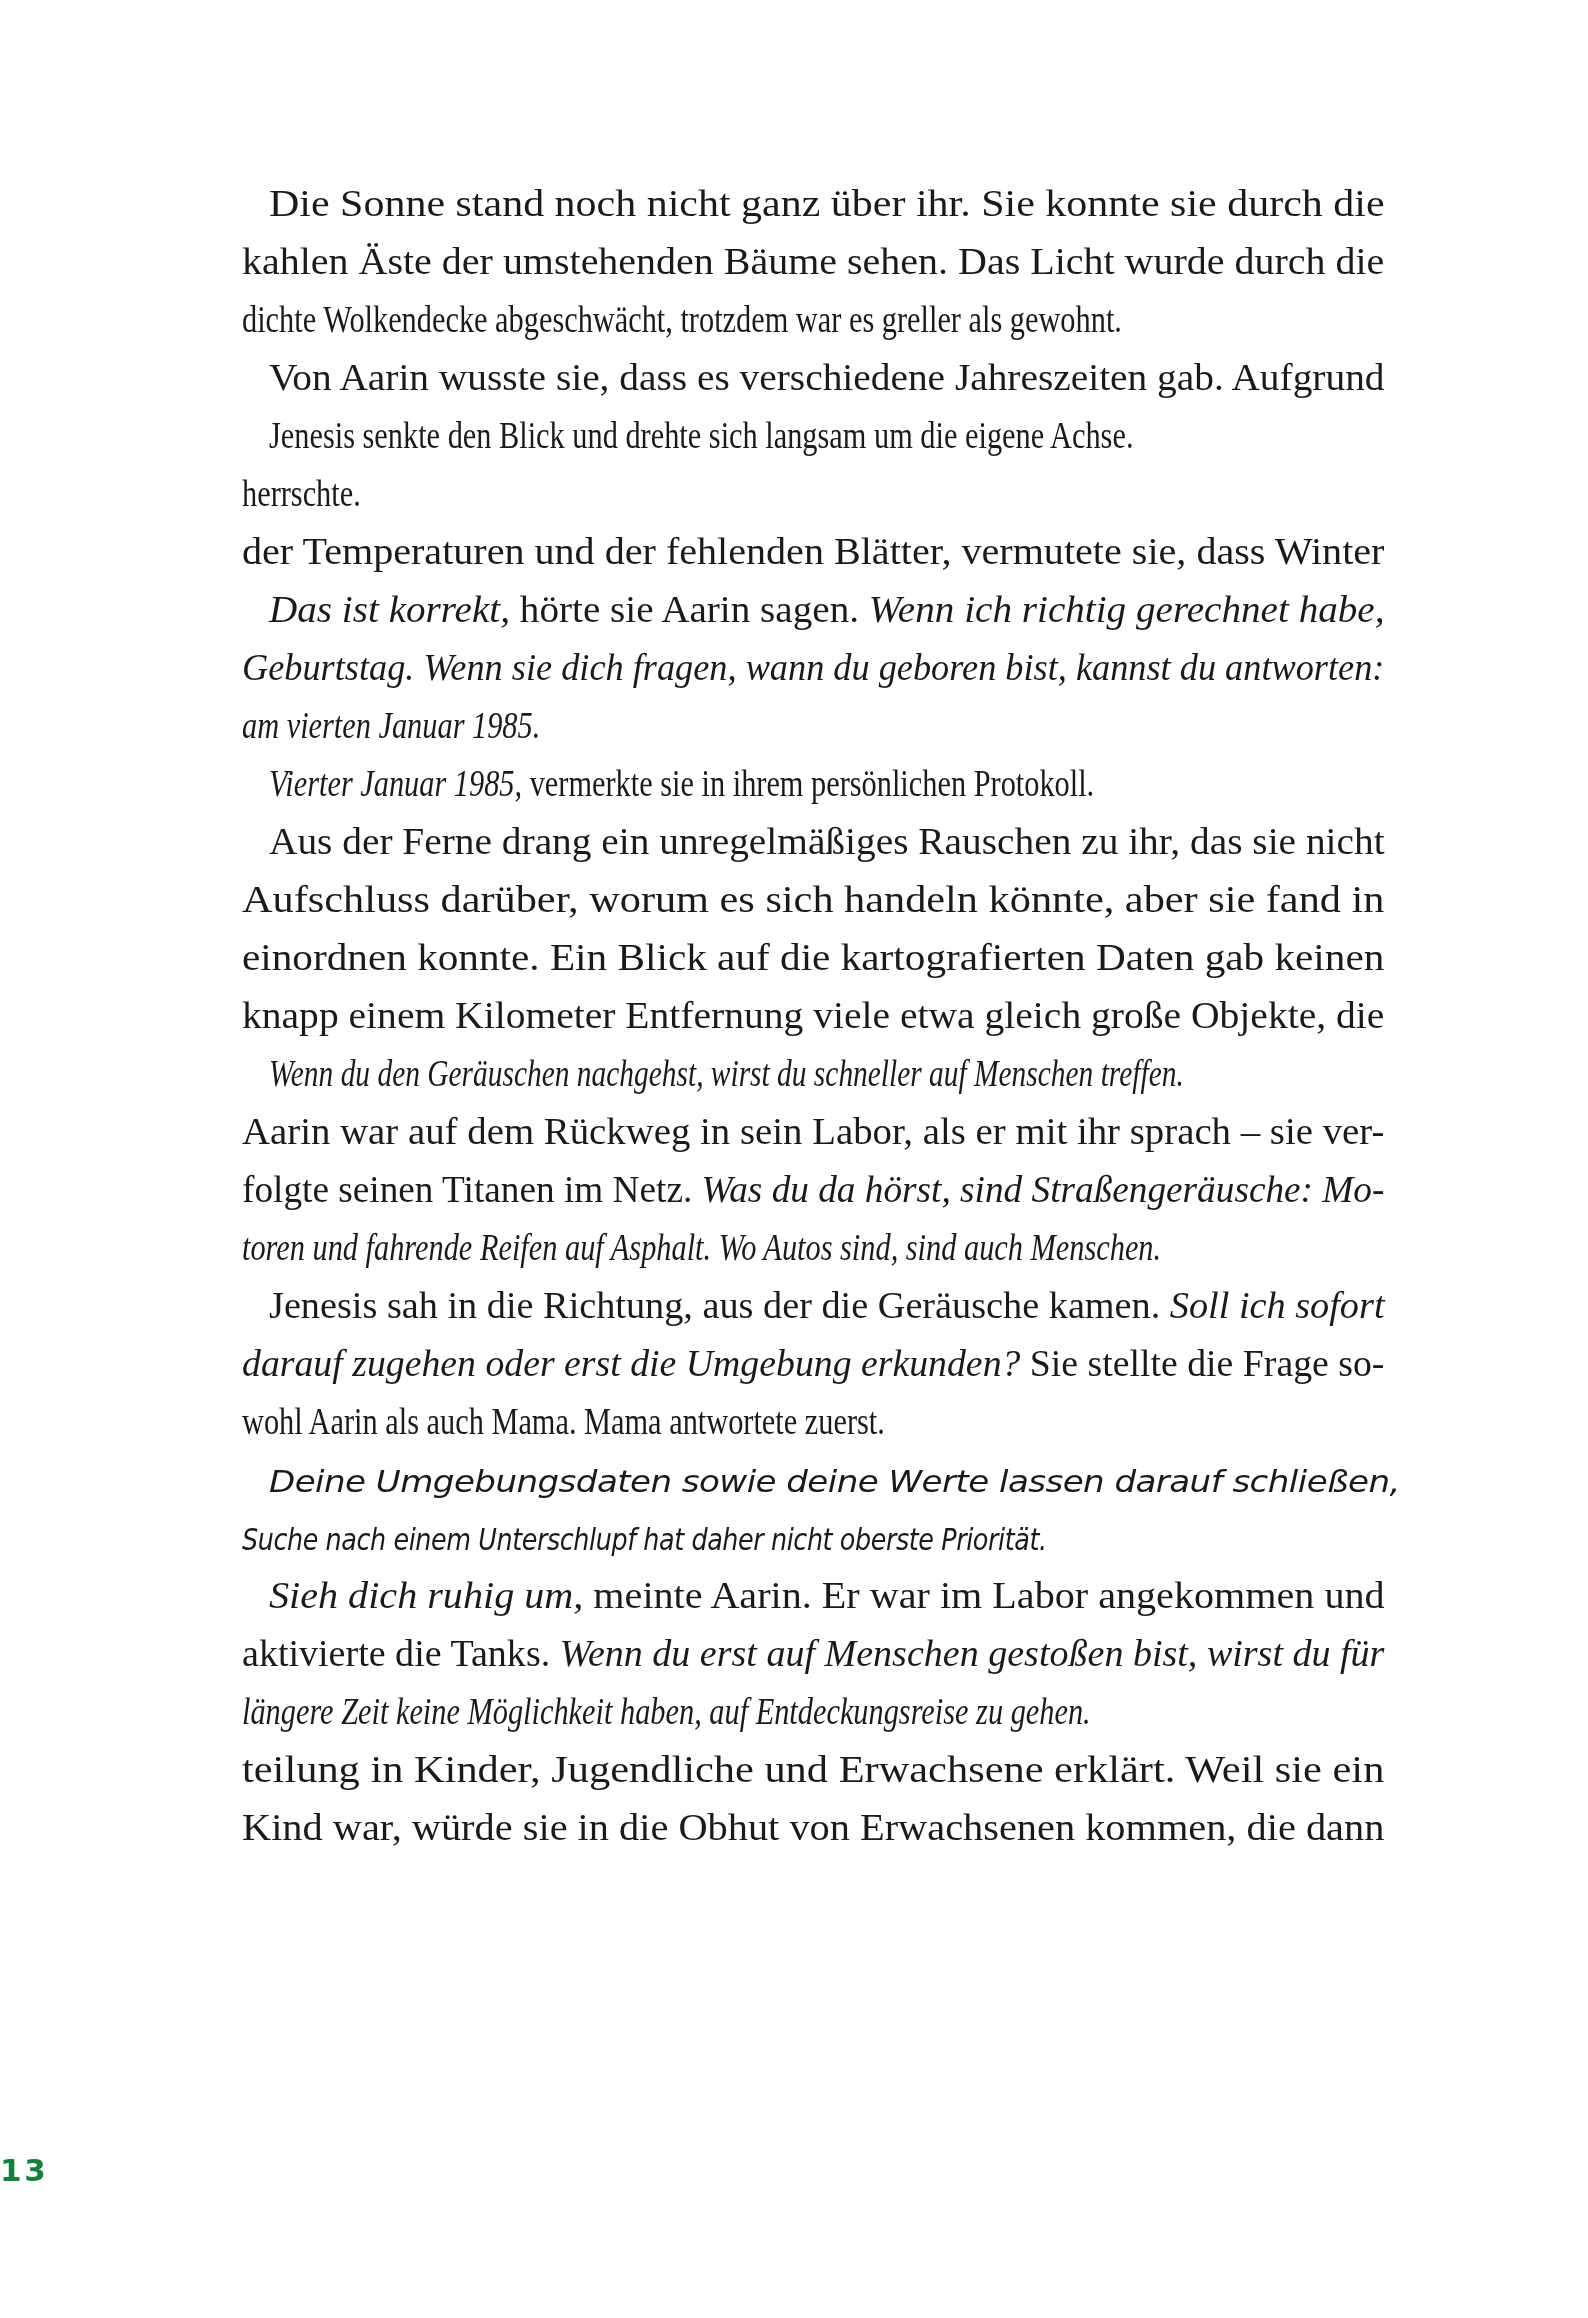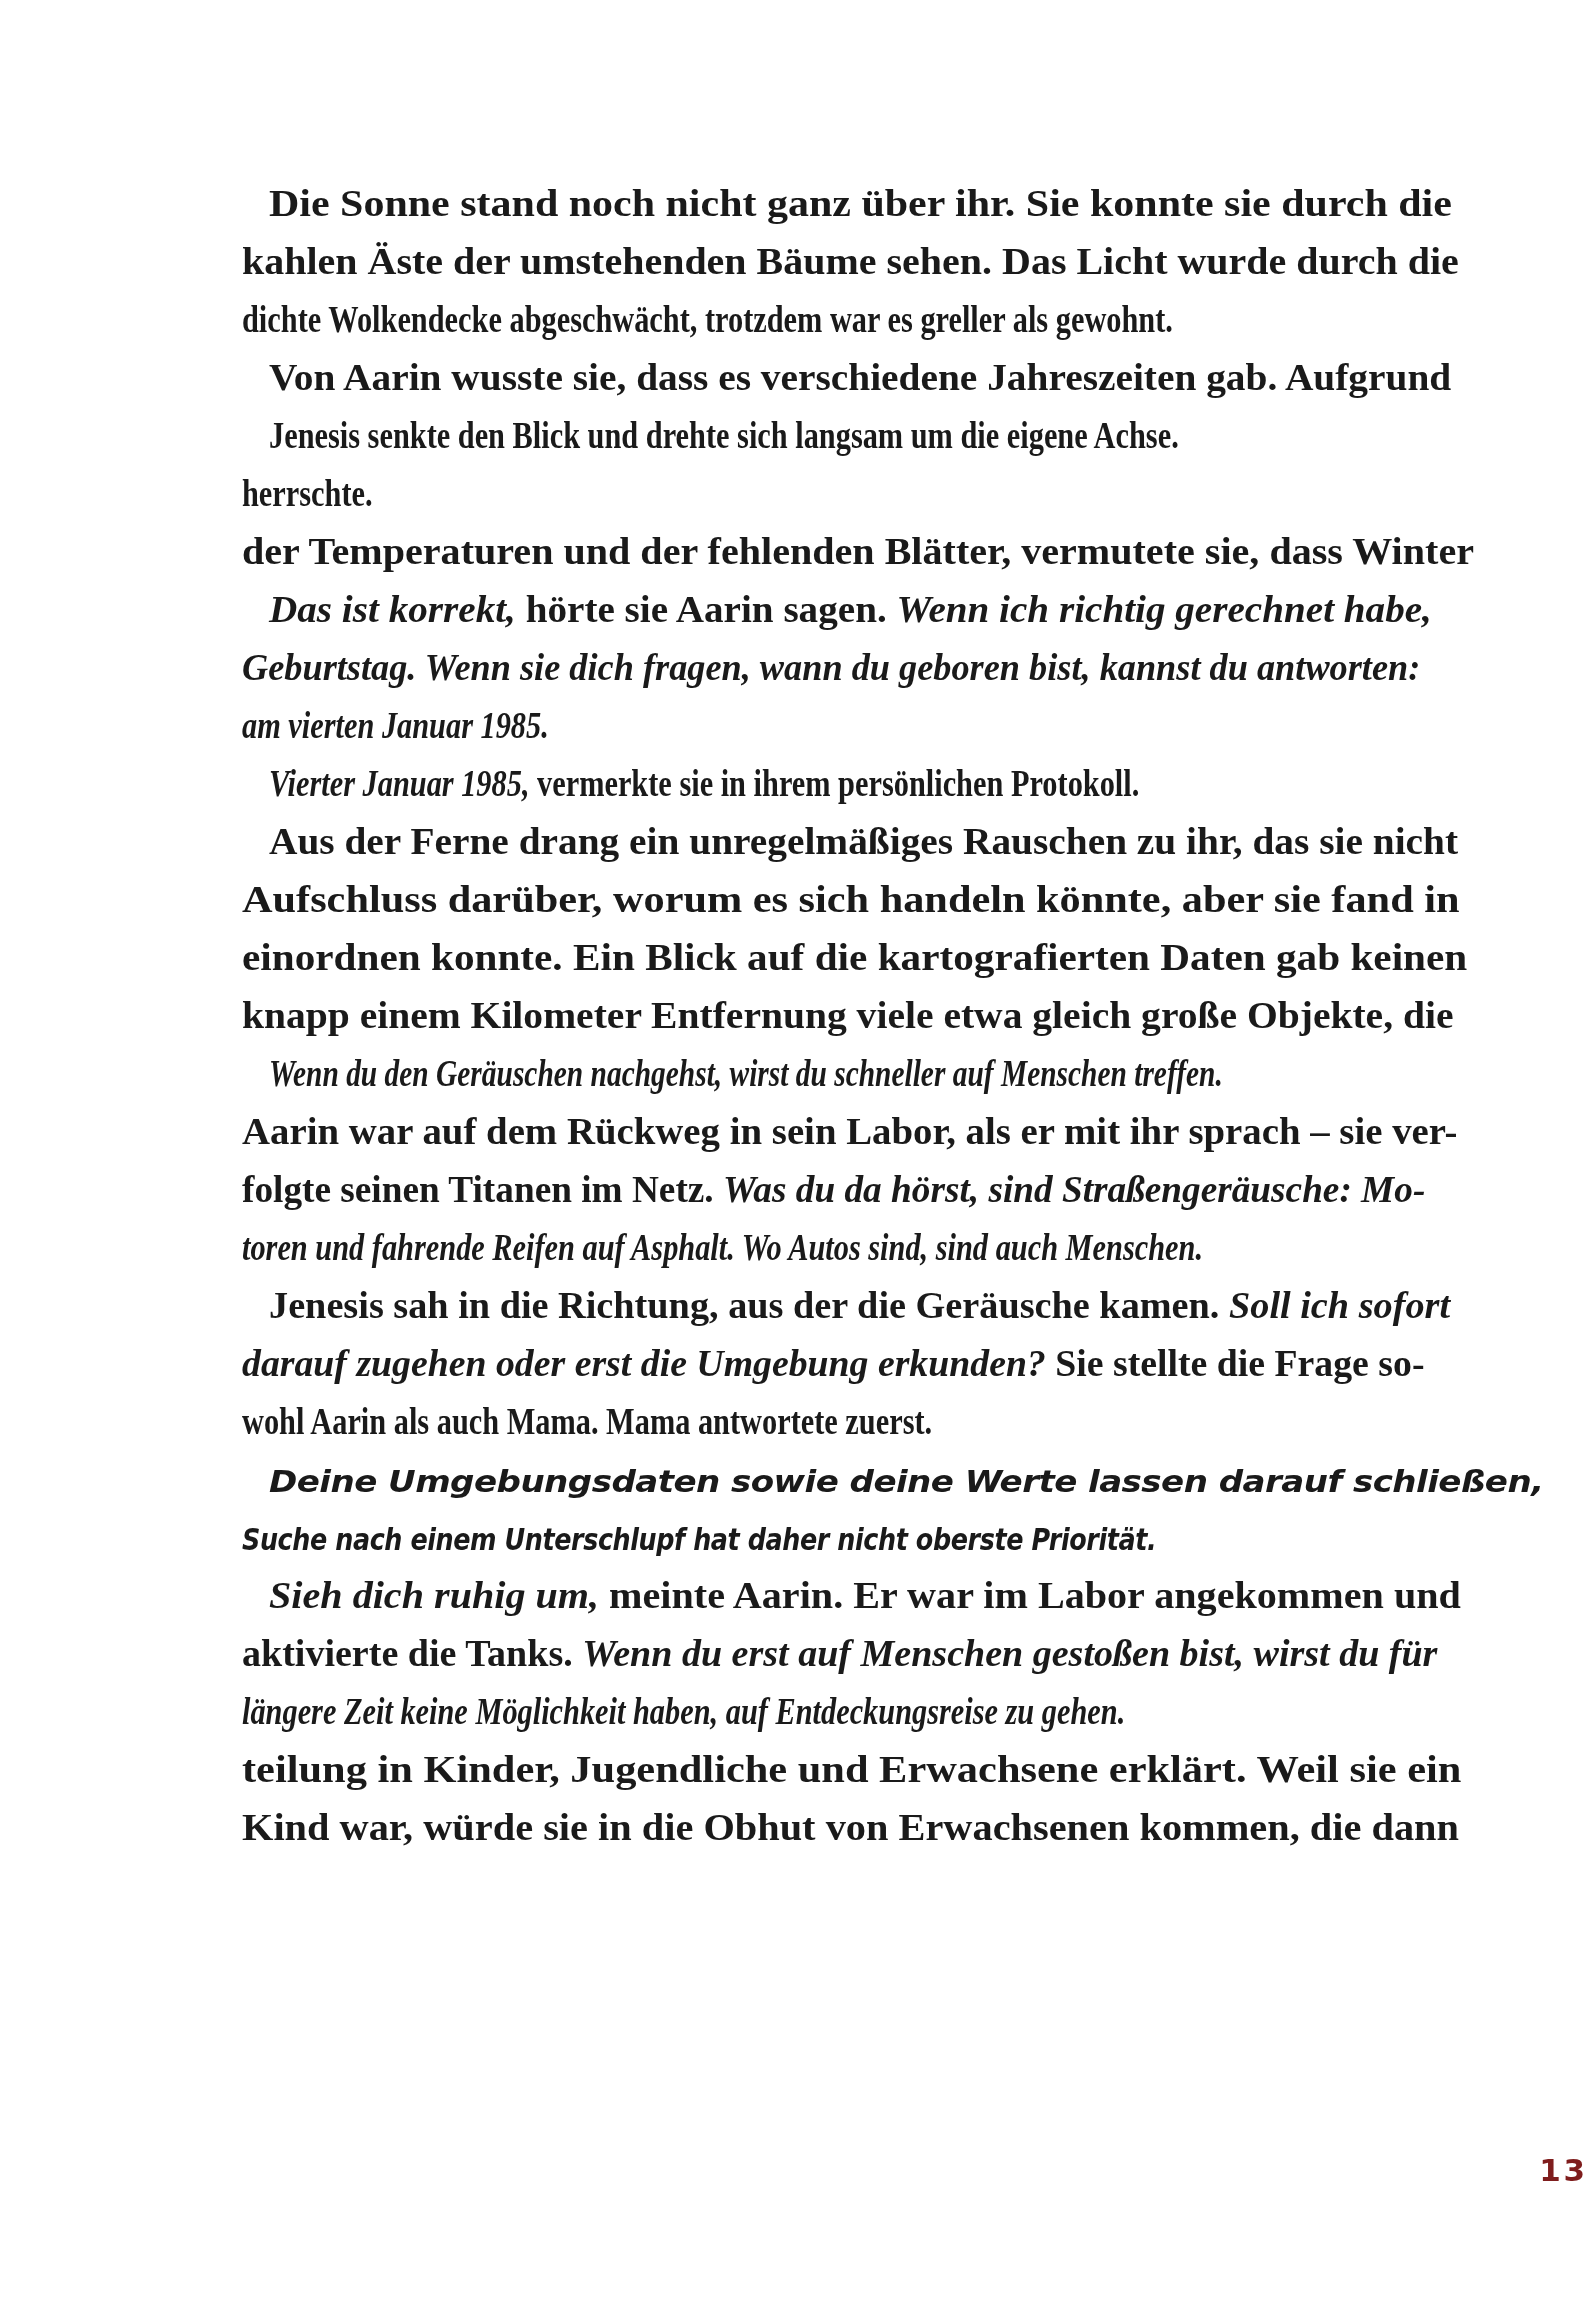--- a/index.html
+++ b/index.html
@@ -7,29 +7,28 @@
   .page { position:absolute; left:0; top:0; width:1588px; height:2355px; background:#fff; }
   .text-block {
     position:absolute; left:242px; top:175px; width:1145px;
     font-family:"Liberation Serif", serif;
     font-size:37px; line-height:58px; color:#1a1a1a;
   }
   .line {
     height:58px; white-space:nowrap;
     text-align:justify; text-align-last:justify;
     transform-origin:left center;
-    font-weight:bold;
   }
   .line.last { text-align-last:left; }
   .line.indent { padding-left:27px; }
   .i { font-style:italic; }
   .sans { font-family:"DejaVu Sans", sans-serif; font-style:oblique; font-size:31px; letter-spacing:-0.5px; }
   .page-number {
-    position:absolute; left:0; width:1588px; top:2152px; text-align:right;
-    font-family:"DejaVu Sans", sans-serif; font-size:31px; font-weight:bold; color:#7f1d1d;
+    position:absolute; left:0; width:1588px; top:2152px; text-align:left;
+    font-family:"DejaVu Sans", sans-serif; font-size:31px; font-weight:bold; color:#15803d;
     letter-spacing:2.8px;
   }
 </style>
 </head>
 <body>
 
 <div class="page">
   <div class="text-block" id="text-block">
       <div class="line indent"><span style="display: inline-block; white-space: nowrap; transform-origin: left center; transform: scaleX(1.1344);"><span>Die Sonne stand noch nicht ganz über ihr. Sie konnte sie durch die</span></span></div>
       <div class="line"><span style="display: inline-block; white-space: nowrap; transform-origin: left center; transform: scaleX(1.0805);"><span>kahlen Äste der umstehenden Bäume sehen. Das Licht wurde durch die</span></span></div>

